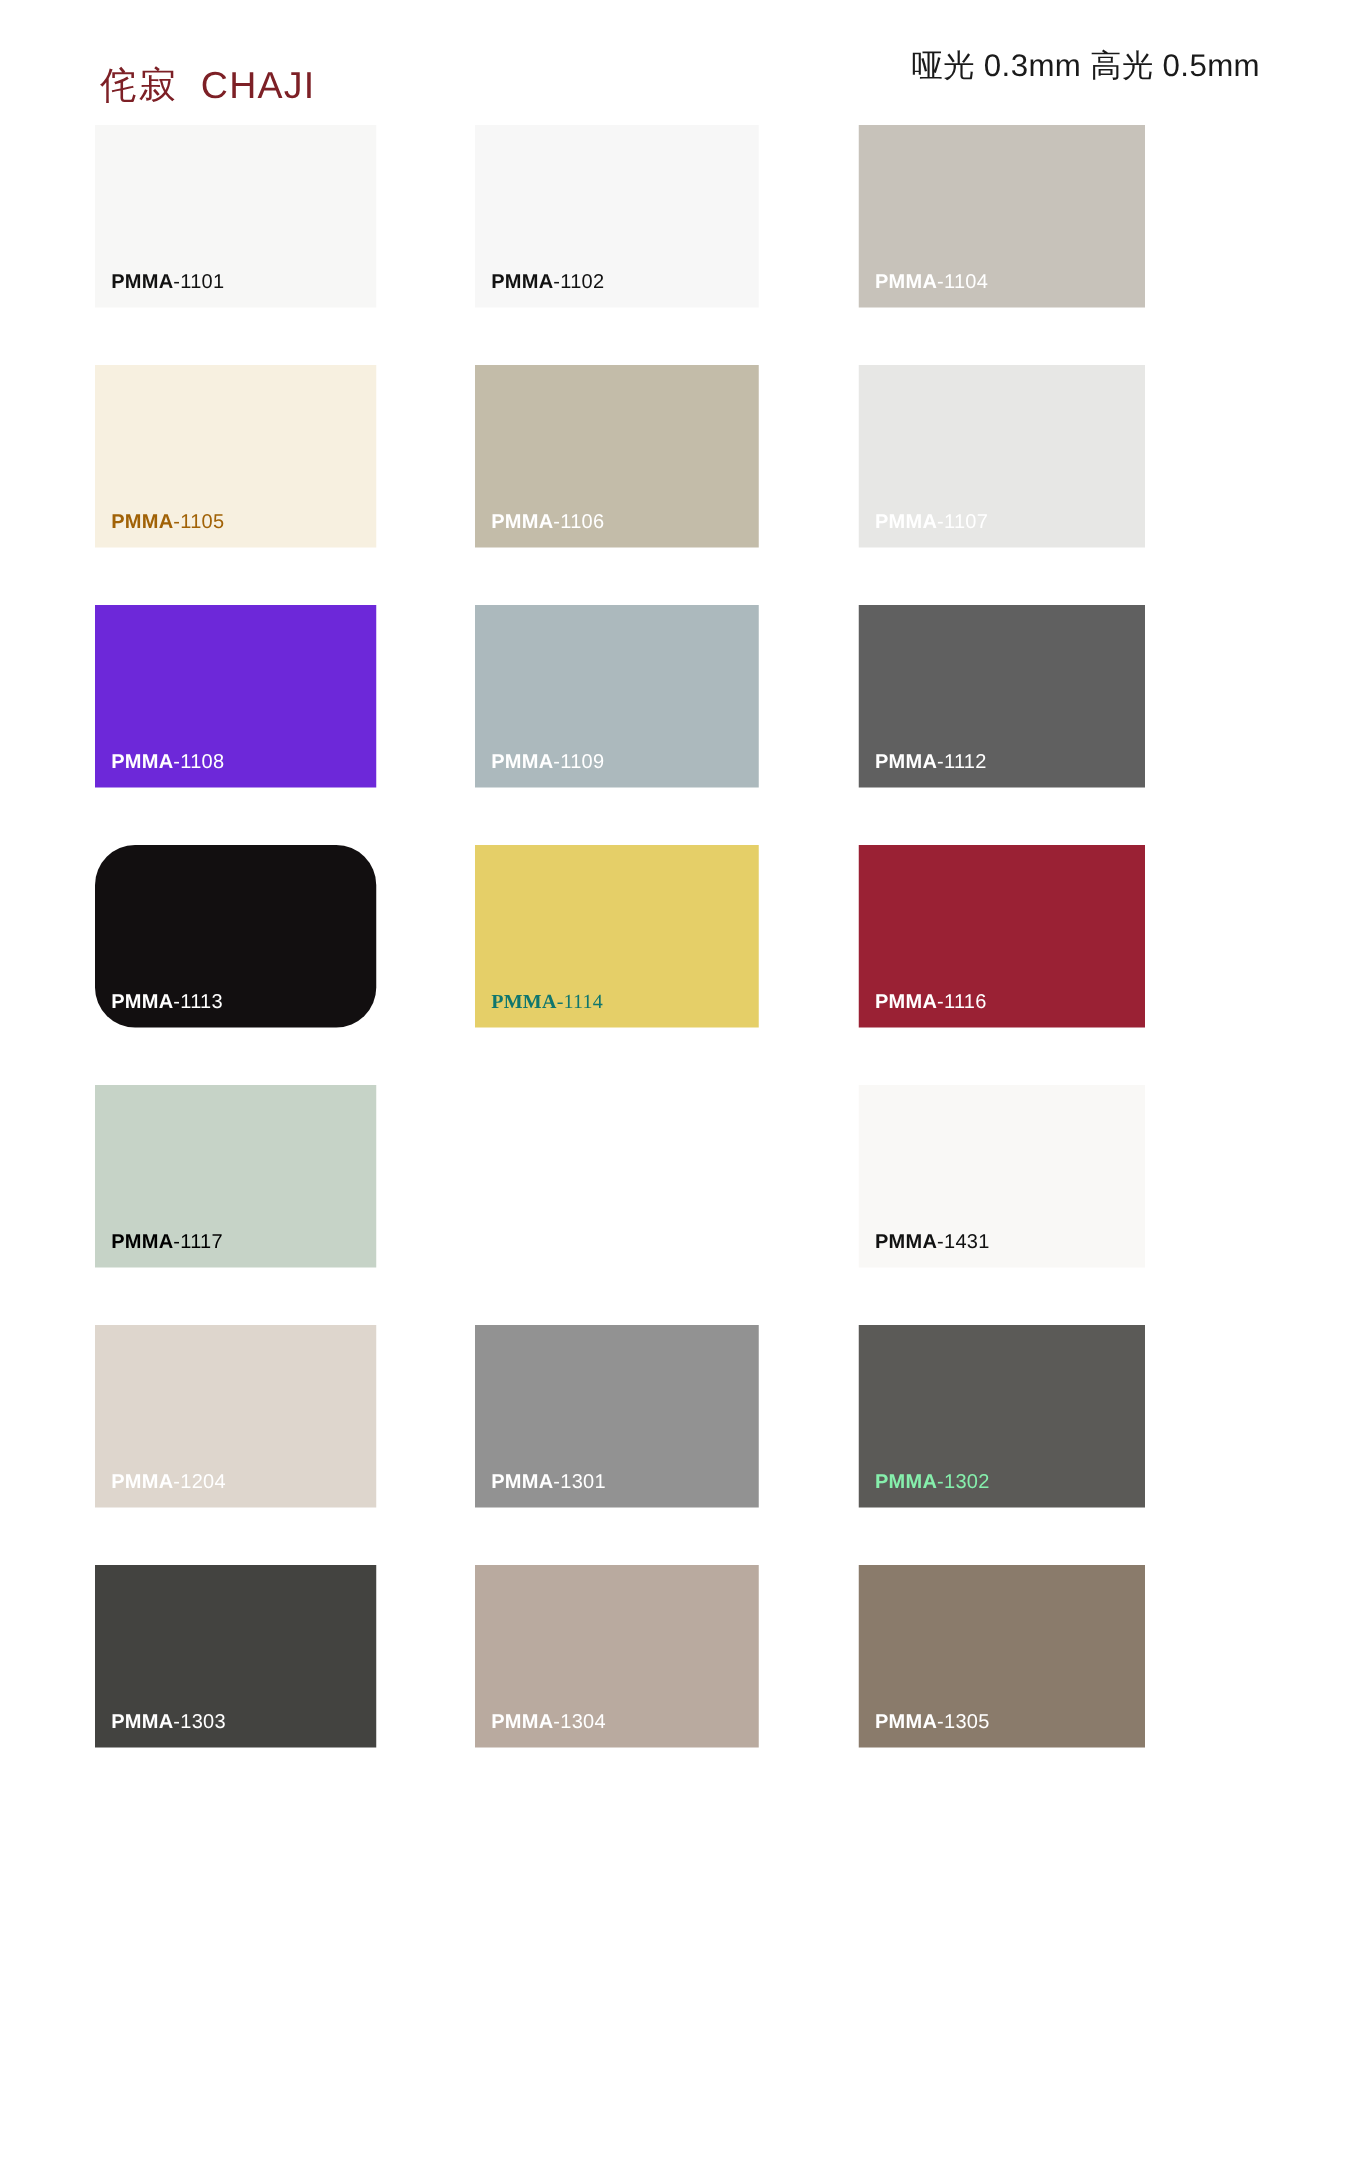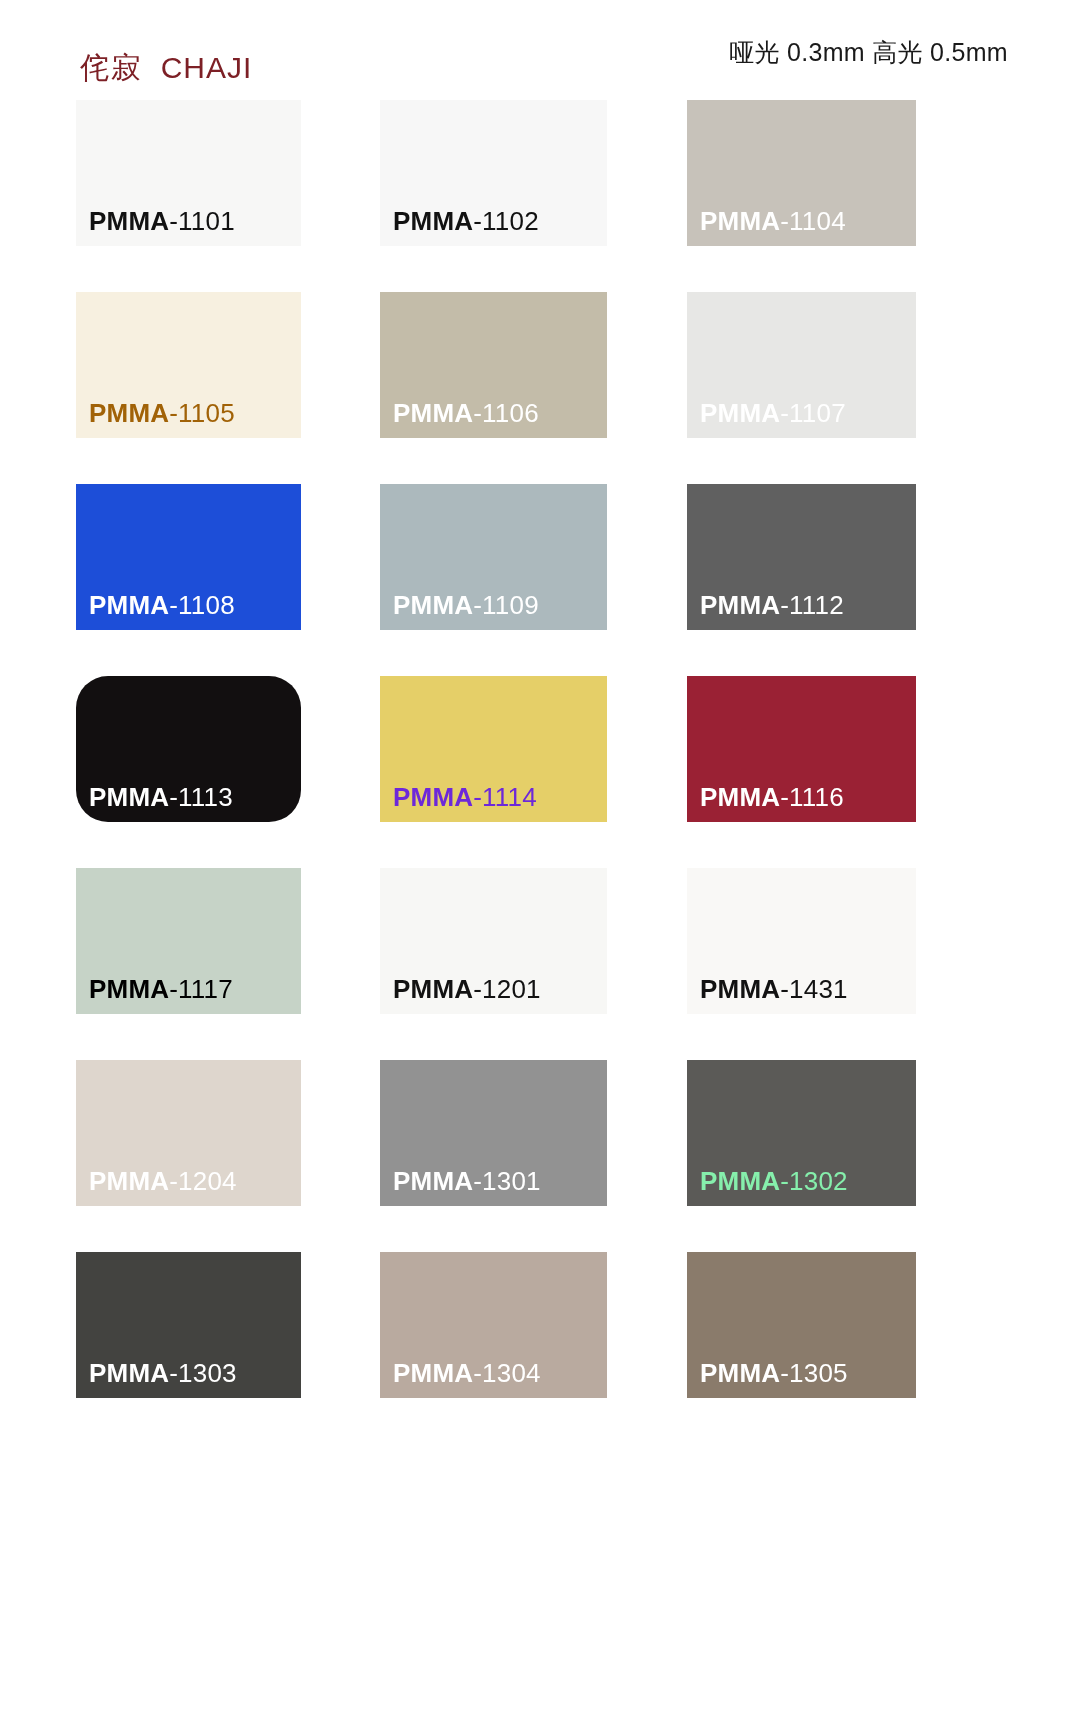--- a/index.html
+++ b/index.html
@@ -73,21 +73,21 @@
     position: absolute;
     left: 0;
     top: 0;
     width: 100%;
     height: 100%;
   }
   .swatch-label {
     position: absolute;
     left: 13px;
     bottom: 12px;
-    font-size: 26px;
+    font-size: 16px;
     letter-spacing: 0.2px;
     white-space: nowrap;
     line-height: 1;
   }
   .swatch-label .lbl-prefix {
     font-weight: 700;
   }
   .swatch-label .lbl-code {
     font-weight: 400;
   }
@@ -130,21 +130,21 @@
         </div>
       </div>
       <div class="swatch-cell col-2">
         <div class="swatch-chip" style="background: rgb(231, 231, 229);">
           <div class="swatch-label" style="color: rgb(255, 255, 255);"><span class="lbl-prefix">PMMA</span><span class="lbl-code">-1107</span></div>
         </div>
       </div>
     </div>
     <div class="swatch-row" style="top: 384px;">
       <div class="swatch-cell col-0">
-        <div class="swatch-chip" style="background: #1d4ed8;">
+        <div class="swatch-chip" style="background: #6d28d9;">
           <div class="swatch-label" style="color: rgb(255, 255, 255);"><span class="lbl-prefix">PMMA</span><span class="lbl-code">-1108</span></div>
         </div>
       </div>
       <div class="swatch-cell col-1">
         <div class="swatch-chip" style="background: rgb(172, 185, 189);">
           <div class="swatch-label" style="color: rgb(255, 255, 255);"><span class="lbl-prefix">PMMA</span><span class="lbl-code">-1109</span></div>
         </div>
       </div>
       <div class="swatch-cell col-2">
         <div class="swatch-chip" style="background: rgb(96, 96, 96);">
@@ -153,40 +153,35 @@
       </div>
     </div>
     <div class="swatch-row" style="top: 576px;">
       <div class="swatch-cell col-0">
         <div class="swatch-chip" style="background: rgb(18, 15, 16); border-radius: 32px;">
           <div class="swatch-label" style="color: rgb(255, 255, 255);"><span class="lbl-prefix">PMMA</span><span class="lbl-code">-1113</span></div>
         </div>
       </div>
       <div class="swatch-cell col-1">
         <div class="swatch-chip" style="background: rgb(229, 207, 104);">
-          <div class="swatch-label" style="color: #6d28d9;"><span class="lbl-prefix">PMMA</span><span class="lbl-code">-1114</span></div>
+          <div class="swatch-label" style="color: #0f766e; font-family: Liberation Serif, serif;"><span class="lbl-prefix">PMMA</span><span class="lbl-code">-1114</span></div>
         </div>
       </div>
       <div class="swatch-cell col-2">
         <div class="swatch-chip" style="background: rgb(154, 33, 52);">
           <div class="swatch-label" style="color: rgb(255, 255, 255);"><span class="lbl-prefix">PMMA</span><span class="lbl-code">-1116</span></div>
         </div>
       </div>
     </div>
     <div class="swatch-row" style="top: 768px;">
       <div class="swatch-cell col-0">
         <div class="swatch-chip" style="background: rgb(198, 211, 199);">
           <div class="swatch-label" style="color: #000000; text-align: right;"><span class="lbl-prefix">PMMA</span><span class="lbl-code">-1117</span></div>
         </div>
       </div>
-      <div class="swatch-cell col-1">
-        <div class="swatch-chip" style="background: rgb(247, 247, 245);">
-          <div class="swatch-label" style="color: rgb(18, 18, 18);"><span class="lbl-prefix">PMMA</span><span class="lbl-code">-1201</span></div>
-        </div>
-      </div>
       <div class="swatch-cell col-2">
         <div class="swatch-chip" style="background: rgb(249, 248, 246);">
           <div class="swatch-label" style="color: rgb(18, 18, 18);"><span class="lbl-prefix">PMMA</span><span class="lbl-code">-1431</span></div>
         </div>
       </div>
     </div>
     <div class="swatch-row" style="top: 960px;">
       <div class="swatch-cell col-0">
         <div class="swatch-chip" style="background: rgb(222, 214, 205);">
           <div class="swatch-label" style="color: rgb(255, 255, 255);"><span class="lbl-prefix">PMMA</span><span class="lbl-code">-1204</span></div>

